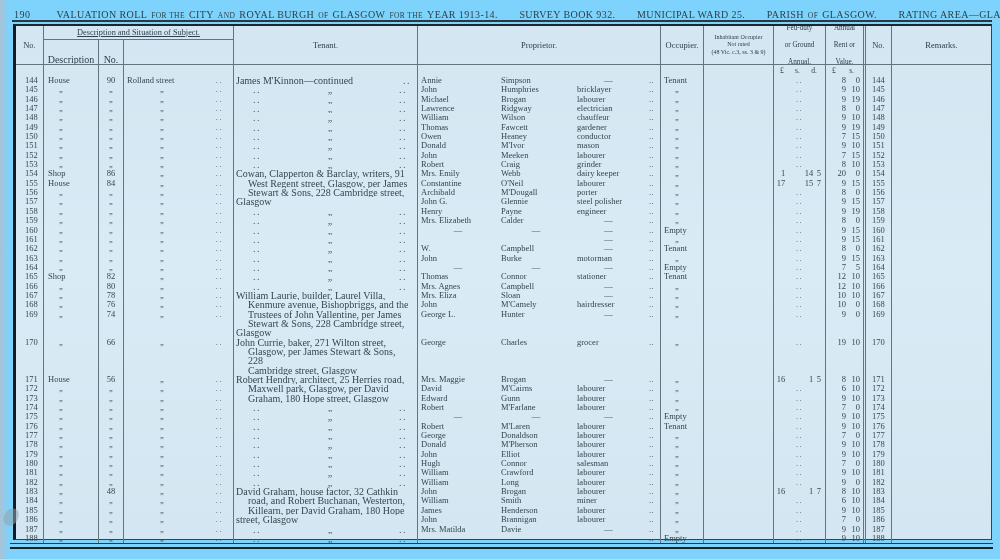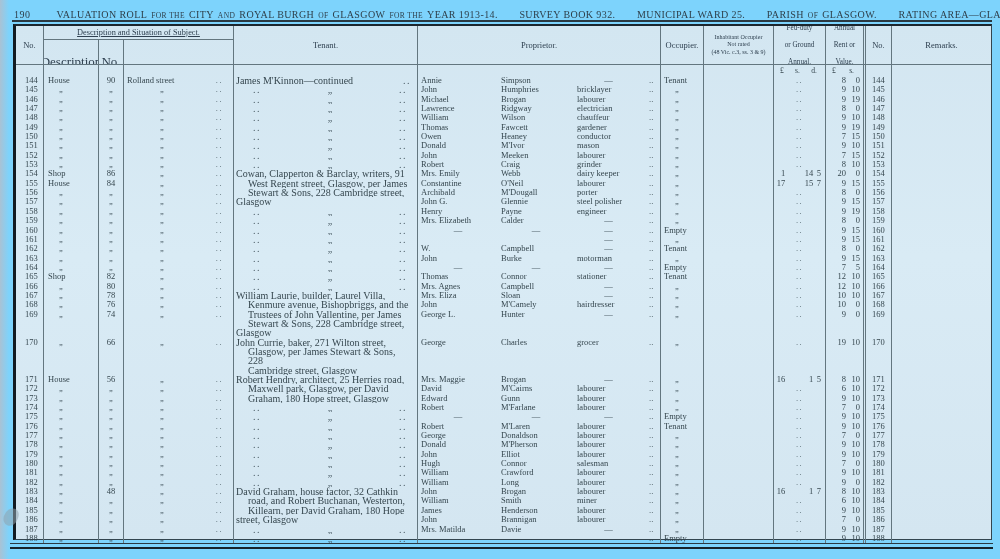--- a/index.html
+++ b/index.html
@@ -34,21 +34,21 @@
   .botrule{position:absolute;left:10px;width:983px;top:543px;height:3px;
     border-top:1.2px solid #2a3841;border-bottom:2.2px solid #16222a;}
   .hc,.hsc,.c{box-sizing:border-box;border-right:1px solid var(--line);overflow:hidden;}
   
   .thead{display:grid;grid-template-columns:28px 190px 184px 243px 43px 70px 52px 40px 26px minmax(0,1fr);
     height:38px;border-bottom:1px solid var(--line);flex:none;}
   .hc{display:flex;align-items:center;justify-content:center;text-align:center;font-size:8.5px;color:#2f4050;}
   .h-group{flex-direction:column;align-items:stretch;justify-content:flex-start;padding:0;text-decoration:underline;}
   .h-group-title{height:13px;line-height:14px;border-bottom:1px solid var(--line);text-align:center;font-size:8.3px;}
   .h-group-sub{flex:1;display:grid;grid-template-columns:55px 25px 110px;}
-  .hsc{display:flex;align-items:center;justify-content:center;font-size:13px;}
+  .hsc{display:flex;align-items:center;justify-content:center;font-size:10px;}
   .hsc:last-child{border-right:none;margin-top:28px;}
   .h-3line{font-size:7.2px;line-height:17px;}
   .h-inh{font-size:6px;line-height:7.2px;}
   .h-rem{border-right:none;}
   .dblline{border-right:3px double var(--line);}
   
   .tbody{display:flex;flex-direction:column;flex:1;}
   .trow{display:grid;flex:none;
     grid-template-columns:28px 55px 25px 110px 184px 243px 43px 70px 52px 40px 26px minmax(0,1fr);}
   .trow.fill{flex:1;}

